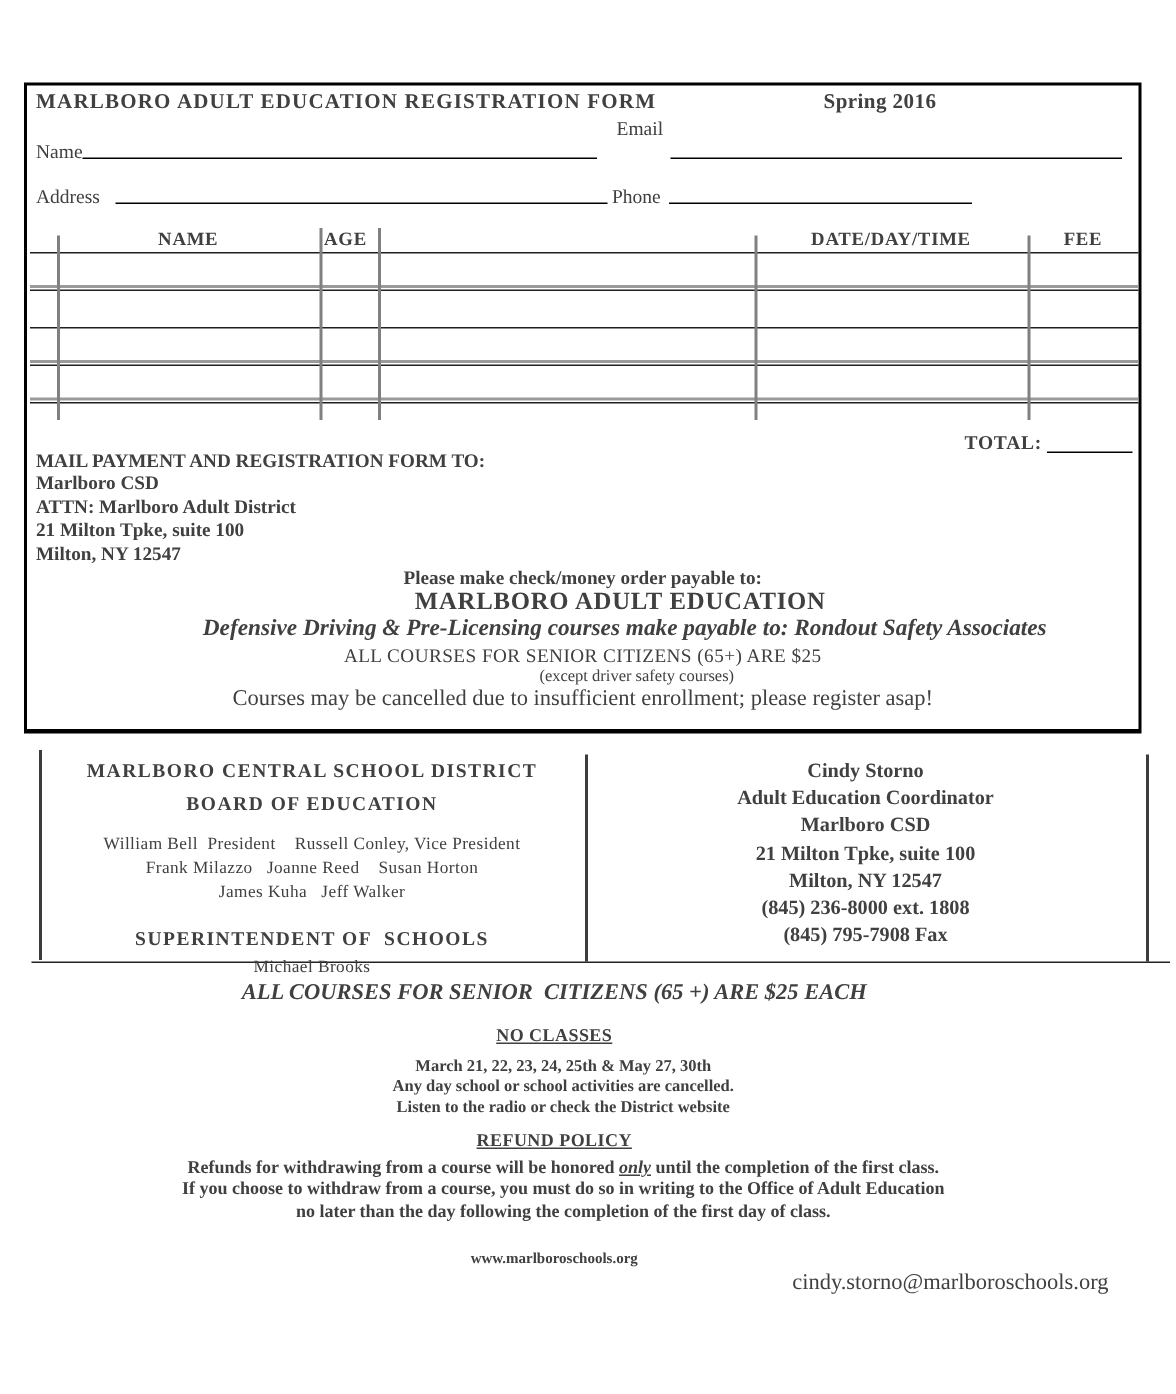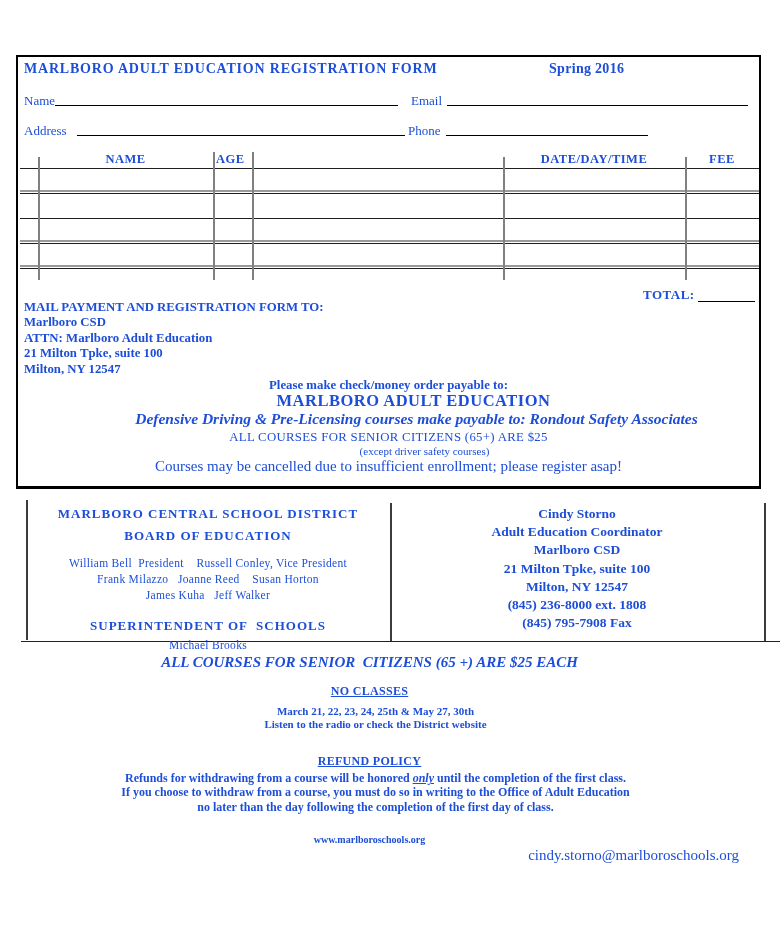--- a/index.html
+++ b/index.html
@@ -1,21 +1,21 @@
 <!DOCTYPE html>
 <html><head>
 <meta charset="utf-8">
 <style>
   html,body{margin:0;padding:0;background:#ffffff;}
   #page{
     position:relative;
     width:784px;height:929px;
     background:#ffffff;
     font-family:"Liberation Serif","DejaVu Serif",serif;
-    color:#1d4ed8;
+    color:#404040;
     overflow:hidden;
   }
   .abs{position:absolute;}
   .pre{white-space:pre-wrap;}
   .center{text-align:center;}
   
   #form-box{
     left:16px;top:55px;width:741px;height:429px;
     border:2px solid #000;border-bottom-width:3px;
   }
@@ -55,21 +55,21 @@
 
 <div id="page">
 
   <div id="form-box" class="abs"></div>
 
   <div class="abs form-title" style="left:24px;top:61px;">MARLBORO ADULT EDUCATION REGISTRATION FORM</div>
   <div class="abs form-title" style="left:549px;top:61px;letter-spacing:0.3px;">Spring 2016</div>
 
   <div class="abs label" style="left:24px;top:93px;">Name</div>
   <div class="abs ul" style="left:55px;top:105px;width:343px;"></div>
-  <div class="abs label" style="left:411px;top:93px;">Email</div>
+  <div class="abs label" style="left:411px;top:78px;">Email</div>
   <div class="abs ul" style="left:447px;top:105px;width:301px;"></div>
 
   <div class="abs label" style="left:24px;top:123px;">Address</div>
   <div class="abs ul" style="left:77px;top:135px;width:328px;"></div>
   <div class="abs label" style="left:408px;top:123px;">Phone</div>
   <div class="abs ul" style="left:446px;top:135px;width:202px;"></div>
 
   <div class="abs th center" style="left:38px;top:152px;width:175px;">NAME</div>
   <div class="abs th" style="left:216px;top:152px;">AGE</div>
   <div class="abs th center" style="left:503px;top:152px;width:182px;">DATE/DAY/TIME</div>
@@ -89,21 +89,21 @@
   <div class="abs vline" style="left:252px;top:152px;height:128px;"></div>
   <div class="abs vline" style="left:503px;top:157px;height:123px;"></div>
   <div class="abs vline" style="left:685px;top:157px;height:123px;"></div>
 
   <div class="abs" style="left:643px;top:287px;font-weight:bold;font-size:13px;letter-spacing:0.5px;">TOTAL:</div>
   <div class="abs ul" style="left:698px;top:301px;width:57px;"></div>
 
   <div id="mail-block" class="abs">
     <p>MAIL PAYMENT AND REGISTRATION FORM TO:</p>
     <p>Marlboro CSD</p>
-    <p>ATTN: Marlboro Adult Education</p>
+    <p>ATTN: Marlboro Adult District</p>
     <p>21 Milton Tpke, suite 100</p>
     <p>Milton, NY 12547</p>
   </div>
 
   <div class="abs pay" style="top:378px;font-weight:bold;font-size:12.8px;">Please make check/money order payable to:</div>
   <div class="abs pay" style="top:391px;font-weight:bold;font-size:16.5px;letter-spacing:0.5px;margin-left:25px;">MARLBORO ADULT EDUCATION</div>
   <div class="abs pay" style="top:410px;font-weight:bold;font-style:italic;font-size:15.5px;padding-left:28px;">Defensive Driving &amp; Pre-Licensing courses make payable to: Rondout Safety Associates</div>
   <div class="abs pay" style="top:430px;font-size:12.8px;letter-spacing:0.3px;">ALL COURSES FOR SENIOR CITIZENS (65+) ARE $25</div>
   <div class="abs pay" style="top:445px;font-size:11px;padding-left:36px;">(except driver safety courses)</div>
   <div class="abs pay" style="top:458px;font-size:15px;">Courses may be cancelled due to insufficient enrollment; please register asap!</div>
@@ -132,20 +132,21 @@
     <p>(845) 236-8000 ext. 1808</p>
     <p>(845) 795-7908 Fax</p>
   </div>
 
   <div class="abs notice pre" style="top:654px;font-weight:bold;font-style:italic;font-size:15px;">ALL COURSES FOR SENIOR  CITIZENS (65 +) ARE $25 EACH</div>
 
   <div class="abs notice" style="top:681px;"><span class="uline" style="font-weight:bold;font-size:12px;letter-spacing:0.3px;">NO CLASSES</span></div>
 
   <div id="no-classes-lines" class="abs notice" style="top:705px;">
     <p>March 21, 22, 23, 24, 25th &amp; May 27, 30th</p>
+    <p>Any day school or school activities are cancelled.</p>
     <p>Listen to the radio or check the District website</p>
   </div>
 
   <div class="abs notice" style="top:751px;"><span class="uline" style="font-weight:bold;font-size:12px;letter-spacing:0.3px;">REFUND POLICY</span></div>
 
   <div id="refund-para" class="abs notice" style="top:771px;">
     <p><span>Refunds for withdrawing from a course will be honored </span><span class="em-only">only</span><span> until the completion of the first class.</span></p>
     <p>If you choose to withdraw from a course, you must do so in writing to the Office of Adult Education</p>
     <p>no later than the day following the completion of the first day of class.</p>
   </div>

